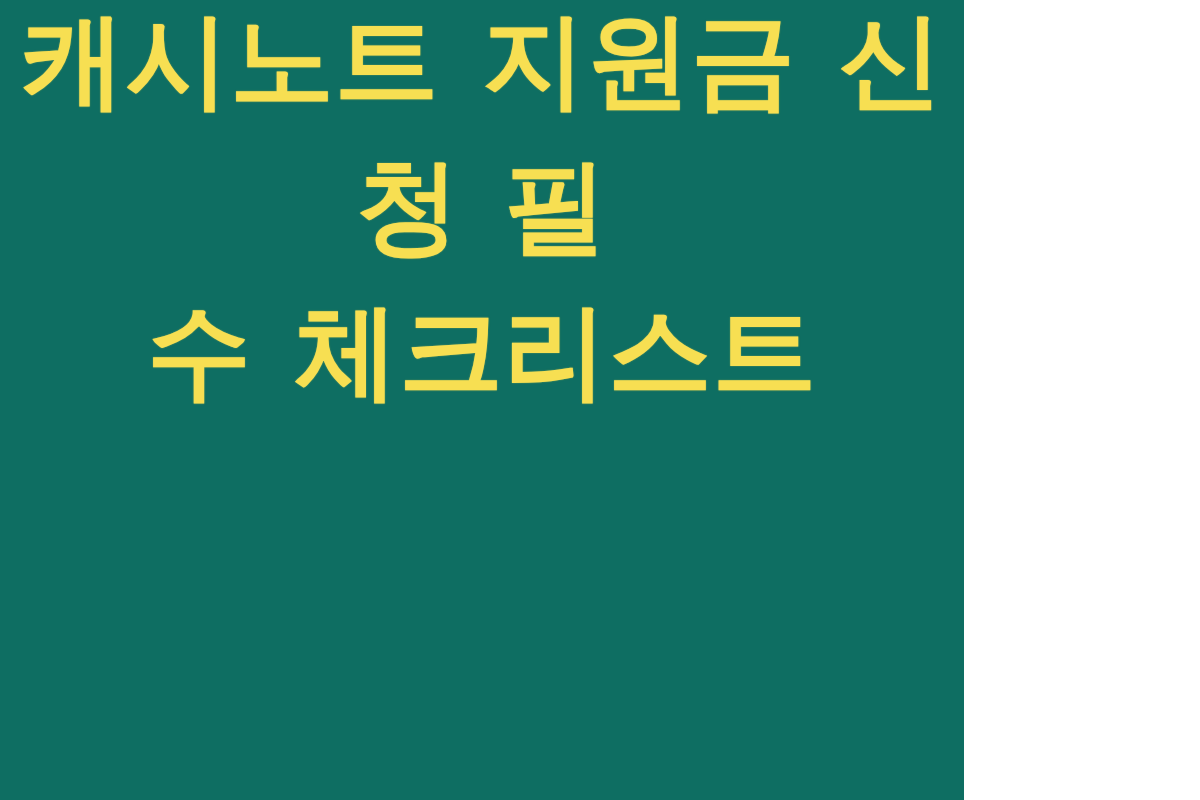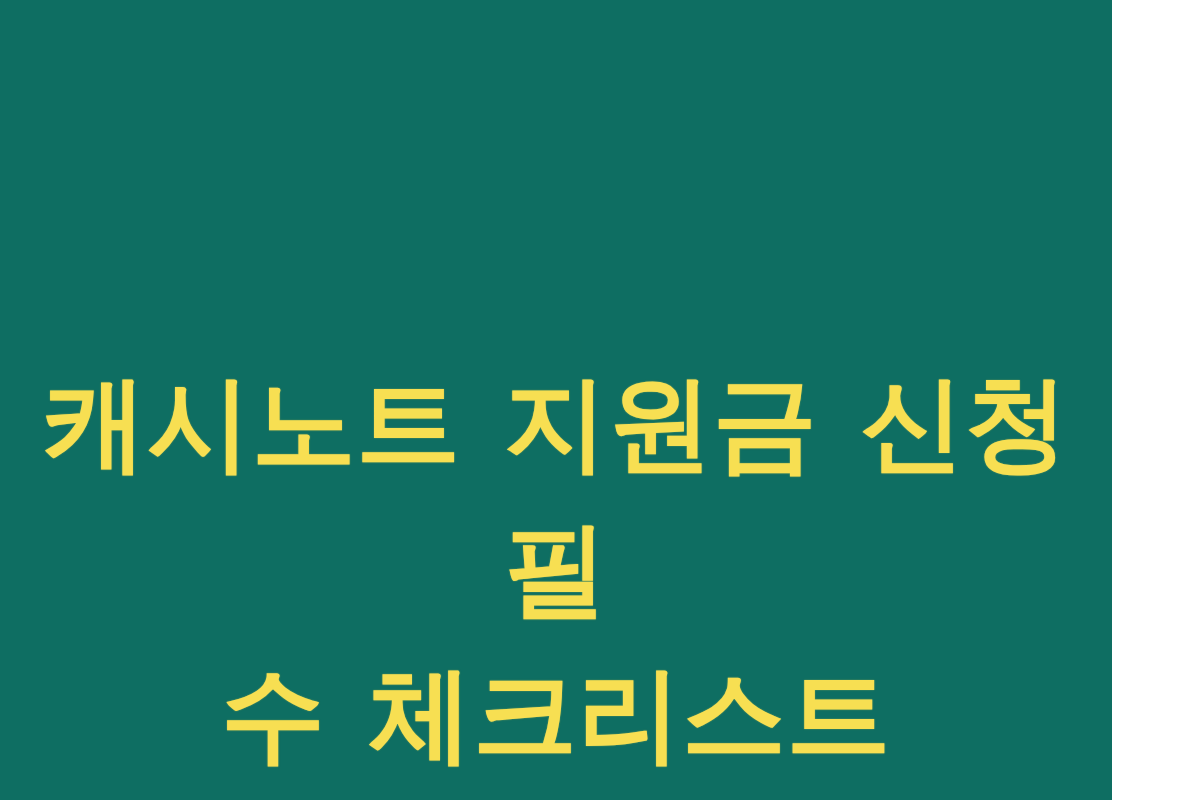--- a/index.html
+++ b/index.html
@@ -12,25 +12,25 @@
     width: 1200px;
     height: 800px;
     overflow: hidden;
     font-family: "DejaVu Sans", "Liberation Sans", sans-serif;
   }
 
   
   .title-card {
     position: relative;
     box-sizing: border-box;
-    width: 1112px;
+    width: 964px;
     height: 800px;
     background: #0e6e62;
     display: flex;
-    align-items: flex-end;
+    align-items: flex-start;
     justify-content: center;
     user-select: none;
   }
 
   .title-block {
     width: 1060px;
     text-align: center;
     
     transform: translateY(-12px);
   }

